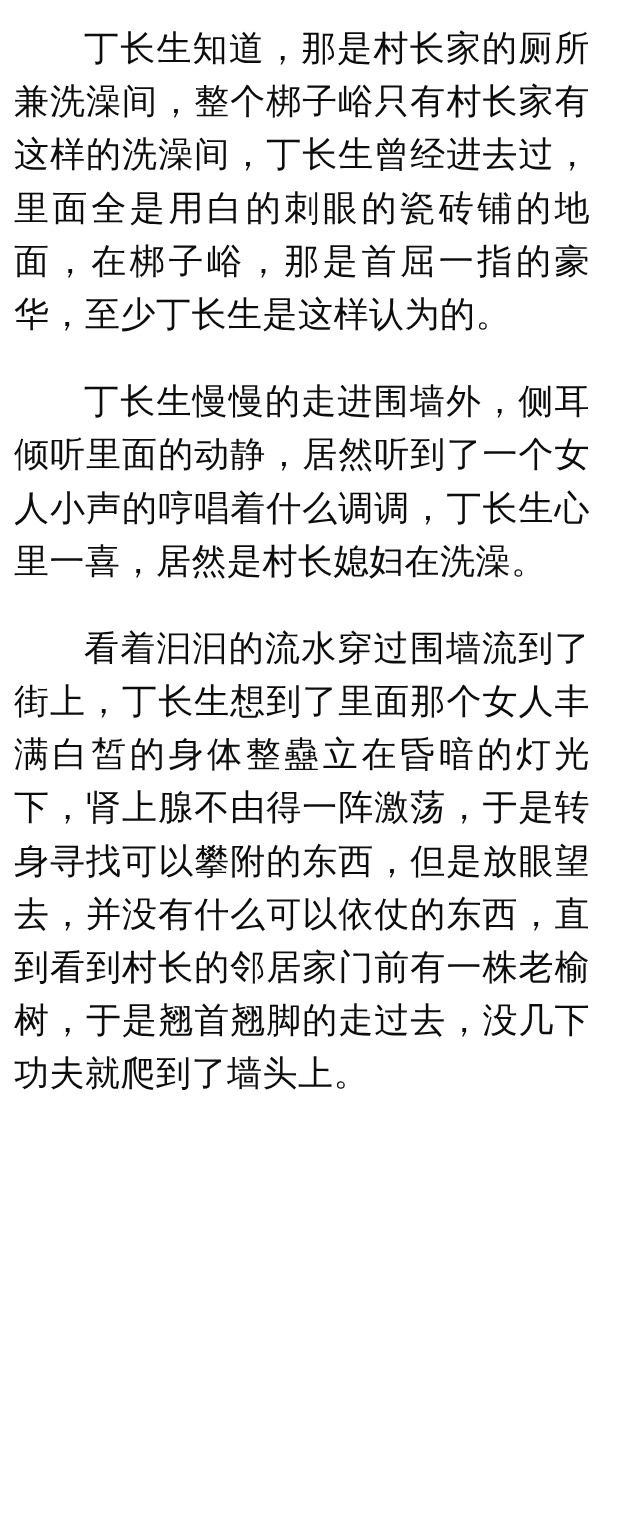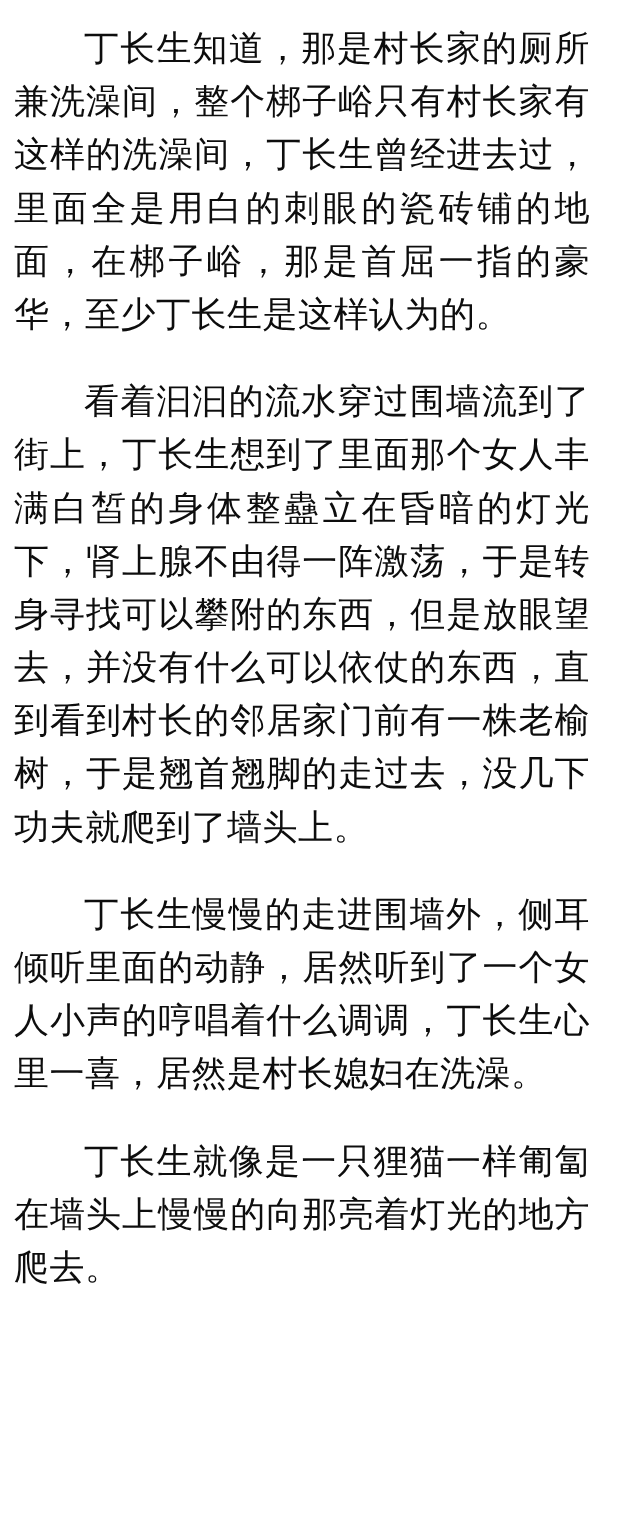--- a/index.html
+++ b/index.html
@@ -37,17 +37,16 @@
   p.para:last-child {
     margin-bottom: 0;
   }
 </style>
 </head>
 <body>
 
 <div class="page">
   <div class="reader-body">
     <p class="para">丁长生知道，那是村长家的厕所兼洗澡间，整个梆子峪只有村长家有这样的洗澡间，丁长生曾经进去过，里面全是用白的刺眼的瓷砖铺的地面，在梆子峪，那是首屈一指的豪华，至少丁长生是这样认为的。</p>
+    <p class="para">丁长生慢慢的走进围墙外，侧耳倾听里面的动静，居然听到了一个女人小声的哼唱着什么调调，丁长生心里一喜，居然是村长媳妇在洗澡。</p>
     <p class="para">看着汩汩的流水穿过围墙流到了街上，丁长生想到了里面那个女人丰满白皙的身体整蠱立在昏暗的灯光下，肾上腺不由得一阵激荡，于是转身寻找可以攀附的东西，但是放眼望去，并没有什么可以依仗的东西，直到看到村长的邻居家门前有一株老榆树，于是翘首翘脚的走过去，没几下功夫就爬到了墙头上。</p>
-    <p class="para">丁长生慢慢的走进围墙外，侧耳倾听里面的动静，居然听到了一个女人小声的哼唱着什么调调，丁长生心里一喜，居然是村长媳妇在洗澡。</p>
-    <p class="para">丁长生就像是一只狸猫一样匍匐在墙头上慢慢的向那亮着灯光的地方爬去。</p>
   </div>
 </div>
 
 </body></html>

